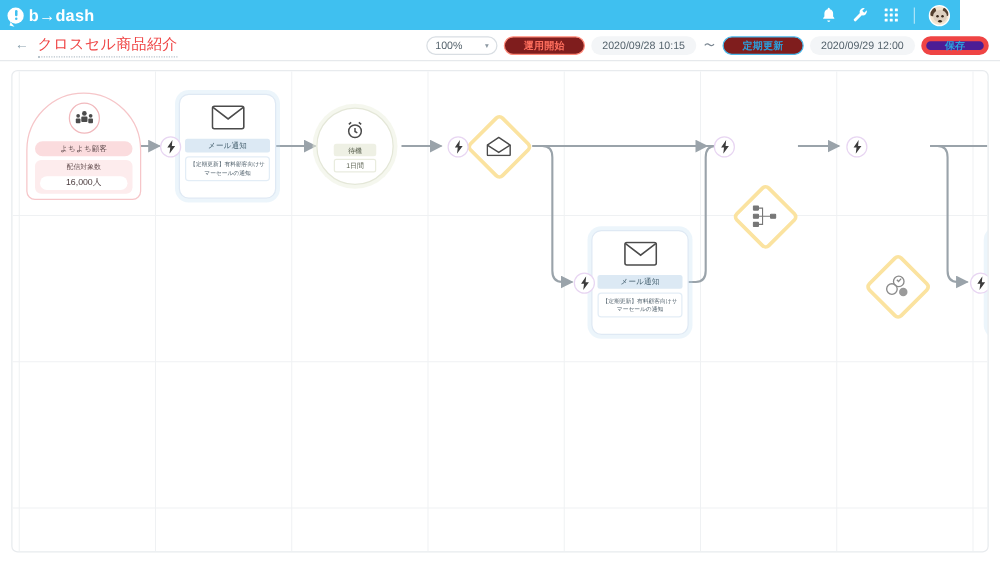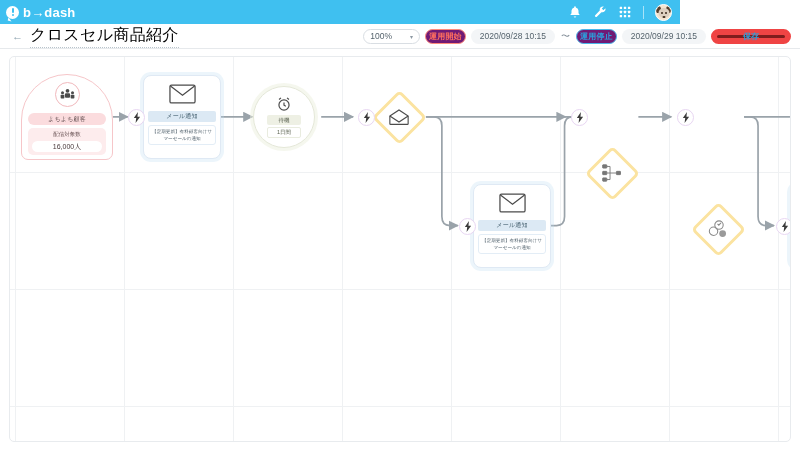--- a/index.html
+++ b/index.html
@@ -5,21 +5,21 @@
   * { box-sizing: border-box; margin: 0; padding: 0; }
   html, body {
     width: 800px; height: 450px;
     font-family: "Liberation Sans", "DejaVu Sans", sans-serif;
     background: #ffffff;
     overflow: hidden;
   }
 
   
   .topbar {
-    position: absolute; left: 0; top: 0; width: 680px; height: 24px;
+    position: absolute; left: 0; top: 0; width: 768px; height: 24px;
     background: #3fc0f0;
     display: flex; align-items: center;
   }
   .logo-wrap {
     display: flex; align-items: center; gap: 4px;
     margin-left: 6px;
   }
   .logo-bubble {
     width: 13px; height: 13px; border-radius: 50%;
     background: #ffffff; position: relative; flex: none;
@@ -82,53 +82,53 @@
   .subbar {
     position: absolute; left: 0; top: 24px; width: 800px; height: 25px;
     background: #ffffff; border-bottom: 1px solid #e6e9ec;
     display: flex; align-items: center;
   }
   .back-arrow {
     margin-left: 12px; color: #8aa0ad; font-size: 11px; line-height: 1;
     cursor: pointer; user-select: none;
   }
   .page-title {
-    margin-left: 7px; font-size: 16px; color: #000000; font-weight: 400;
+    margin-left: 7px; font-size: 12px; color: #ef4444; font-weight: 400;
     border-bottom: 1px dotted #b9c4cc; padding-bottom: 1px;
     letter-spacing: .3px;
   }
   .subbar-right {
     margin-left: auto; display: flex; align-items: center; gap: 5px;
     margin-right: 9px;
   }
   .zoom-sel {
     display: flex; align-items: center; gap: 18px;
     border: 1px solid #d9dee3; border-radius: 9px;
     height: 15px; padding: 0 6px;
     font-size: 8.5px; color: #55636d; background: #fff; cursor: pointer;
   }
   .zoom-sel .chev { font-size: 6px; color: #8d99a3; }
   .tag {
-    height: 15px; padding: 0 3px; border-radius: 8px;
+    height: 15px; padding: 0 15px; border-radius: 8px;
     display: flex; align-items: center; justify-content: center;
     font-size: 8px; font-weight: 700; letter-spacing: .2px;
-    background: #701a75;
+    background: #7f1d1d;
   }
   .tag.start { border: 1px solid #ff8a7a; color: #ff6f5e; }
   .tag.stop  { border: 1px solid #49b8ea; color: #2ba0dc; }
   .datefield {
     height: 15px; padding: 0 9px; border-radius: 8px;
     background: #f3f5f7; display: flex; align-items: center;
     font-size: 8.5px; color: #55636d; white-space: nowrap;
   }
   .tilde { font-size: 9px; color: #7b8792; padding: 0 1px; }
   .save-btn {
-    height: 15px; padding: 0 26px; border-radius: 8px;
-    border: 6px solid #ef4444; color: #2ba0dc;
-    font-size: 8px; font-weight: 700; background: #7f1d1d;
+    height: 15px; padding: 0 15px; border-radius: 8px;
+    border: 4px solid #ef4444; color: #2ba0dc;
+    font-size: 8px; font-weight: 700; background: #4c1d95;
     display: flex; align-items: center; cursor: pointer;
   }
 
   
   .canvas-outer {
     position: absolute; left: 9px; top: 56px;
     width: 782px; height: 386px;
     background: #ffffff; border-radius: 5px;
     border: 1px solid #e8ebee;
     overflow: hidden;
@@ -297,22 +297,22 @@
   <span class="page-title">クロスセル商品紹介</span>
 
   <div class="subbar-right">
     <div class="zoom-sel">
       <span>100%</span>
       <span class="chev">▾</span>
     </div>
     <div class="tag start">運用開始</div>
     <div class="datefield">2020/09/28 10:15</div>
     <span class="tilde">〜</span>
-    <div class="tag stop">運用停止</div>
-    <div class="datefield">2020/09/29 10:15</div>
+    <div class="tag stop">定期更新</div>
+    <div class="datefield">2020/09/29 12:00</div>
     <div class="save-btn">保存</div>
   </div>
 </div>
 
 <div class="canvas-outer">
   <div class="grid"></div>
 
   <svg class="svg-layer" viewBox="0 0 782 386">
     <defs>
       <marker id="ar" markerWidth="7" markerHeight="7" refX="5.4" refY="3" orient="auto">

